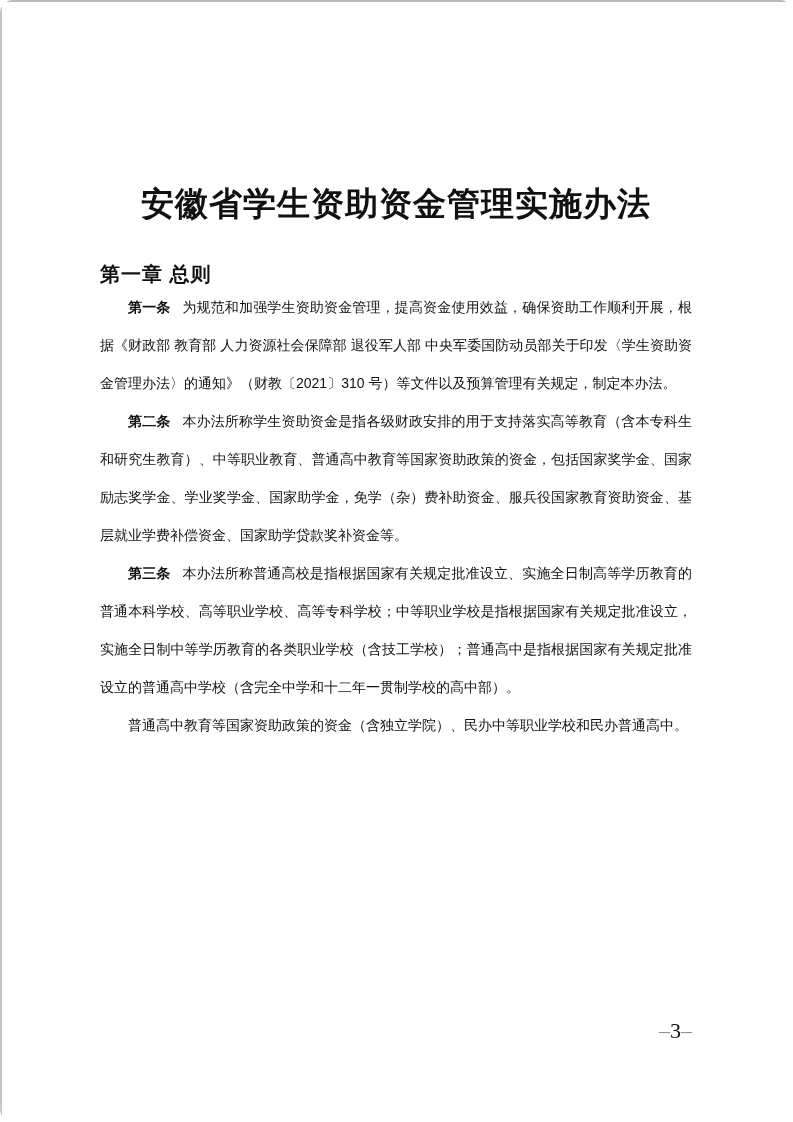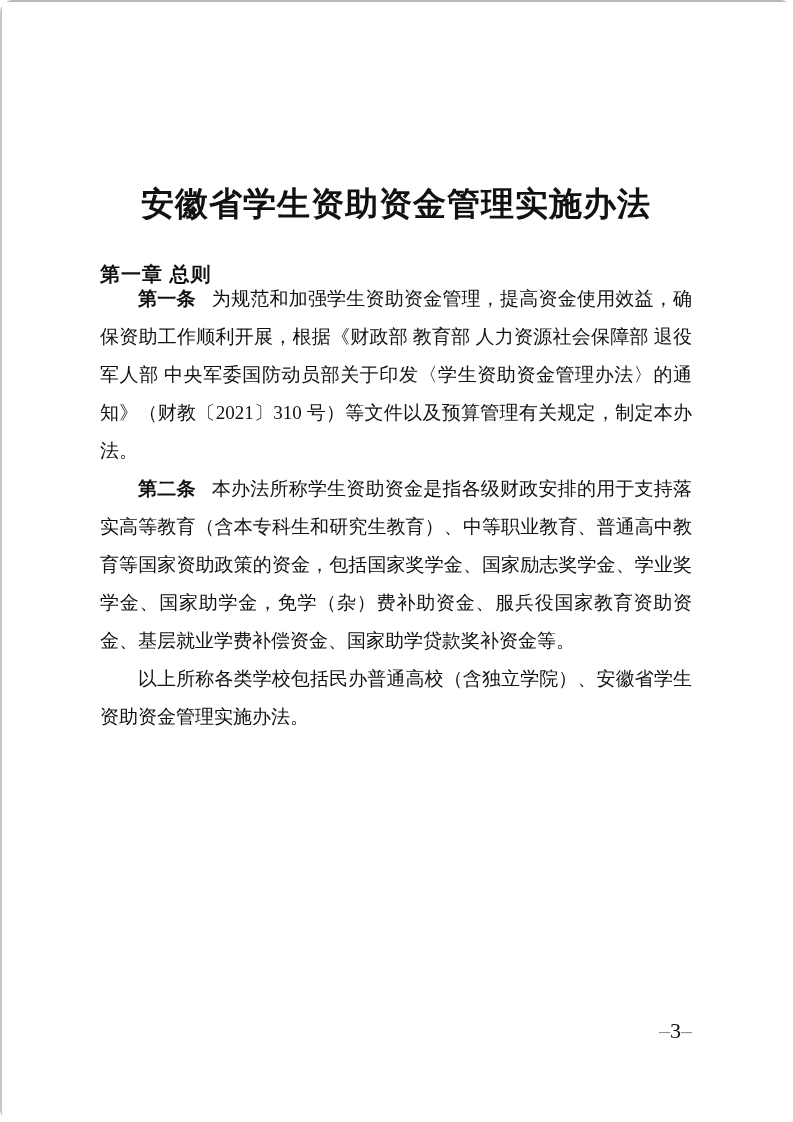--- a/index.html
+++ b/index.html
@@ -48,28 +48,28 @@
     left: 100px;
     width: 592px;
     text-align: left;
     font-size: 20px;
     font-weight: 600;
     font-family: "Liberation Sans", sans-serif;
     letter-spacing: 1px;
   }
   .body-text {
     position: absolute;
-    top: 280px;
+    top: 288px;
     left: 100px;
     width: 592px;
-    font-size: 19px;
+    font-size: 14px;
     line-height: 38px;
     text-align: justify;
     text-justify: inter-character;
-    font-family: Liberation Serif, serif;
+    font-family: Liberation Sans, sans-serif;
   }
   .body-text p {
     margin: 0;
     text-indent: 2em;
   }
   .article-no {
     font-weight: bold;
     margin-right: 0.85em;
   }
   .page-number {
@@ -96,18 +96,19 @@
 
   <h1 class="doc-title">安徽省学生资助资金管理实施办法</h1>
 
   <h2 class="chapter-heading">第一章 总则</h2>
 
   <div class="body-text">
     <p><span class="article-no">第一条</span><span>为规范和加强学生资助资金管理，提高资金使用效益，确保资助工作顺利开展，根据《财政部 教育部 人力资源社会保障部 退役军人部 中央军委国防动员部关于印发〈学生资助资金管理办法〉的通知》（财教〔2021〕310 号）等文件以及预算管理有关规定，制定本办法。</span></p>
 
     <p><span class="article-no">第二条</span><span>本办法所称学生资助资金是指各级财政安排的用于支持落实高等教育（含本专科生和研究生教育）、中等职业教育、普通高中教育等国家资助政策的资金，包括国家奖学金、国家励志奖学金、学业奖学金、国家助学金，免学（杂）费补助资金、服兵役国家教育资助资金、基层就业学费补偿资金、国家助学贷款奖补资金等。</span></p>
 
+    <p><span class="article-no">第三条</span><span>本办法所称普通高校是指根据国家有关规定批准设立、实施全日制高等学历教育的普通本科学校、高等职业学校、高等专科学校；中等职业学校是指根据国家有关规定批准设立，实施全日制中等学历教育的各类职业学校（含技工学校）；普通高中是指根据国家有关规定批准设立的普通高中学校（含完全中学和十二年一贯制学校的高中部）。</span></p>
 
-    <p><span>以上所称各类学校包括民办普通高校（含独立学院）、安徽省学生资助资金管理实施办法。</span></p>
+    <p><span>普通高中教育等国家资助政策的资金（含独立学院）、民办中等职业学校和民办普通高中。</span></p>
   </div>
 
   <div class="page-number"><span class="dash">–</span><span>3</span><span class="dash">–</span></div>
 </div>
 
 </body></html>

